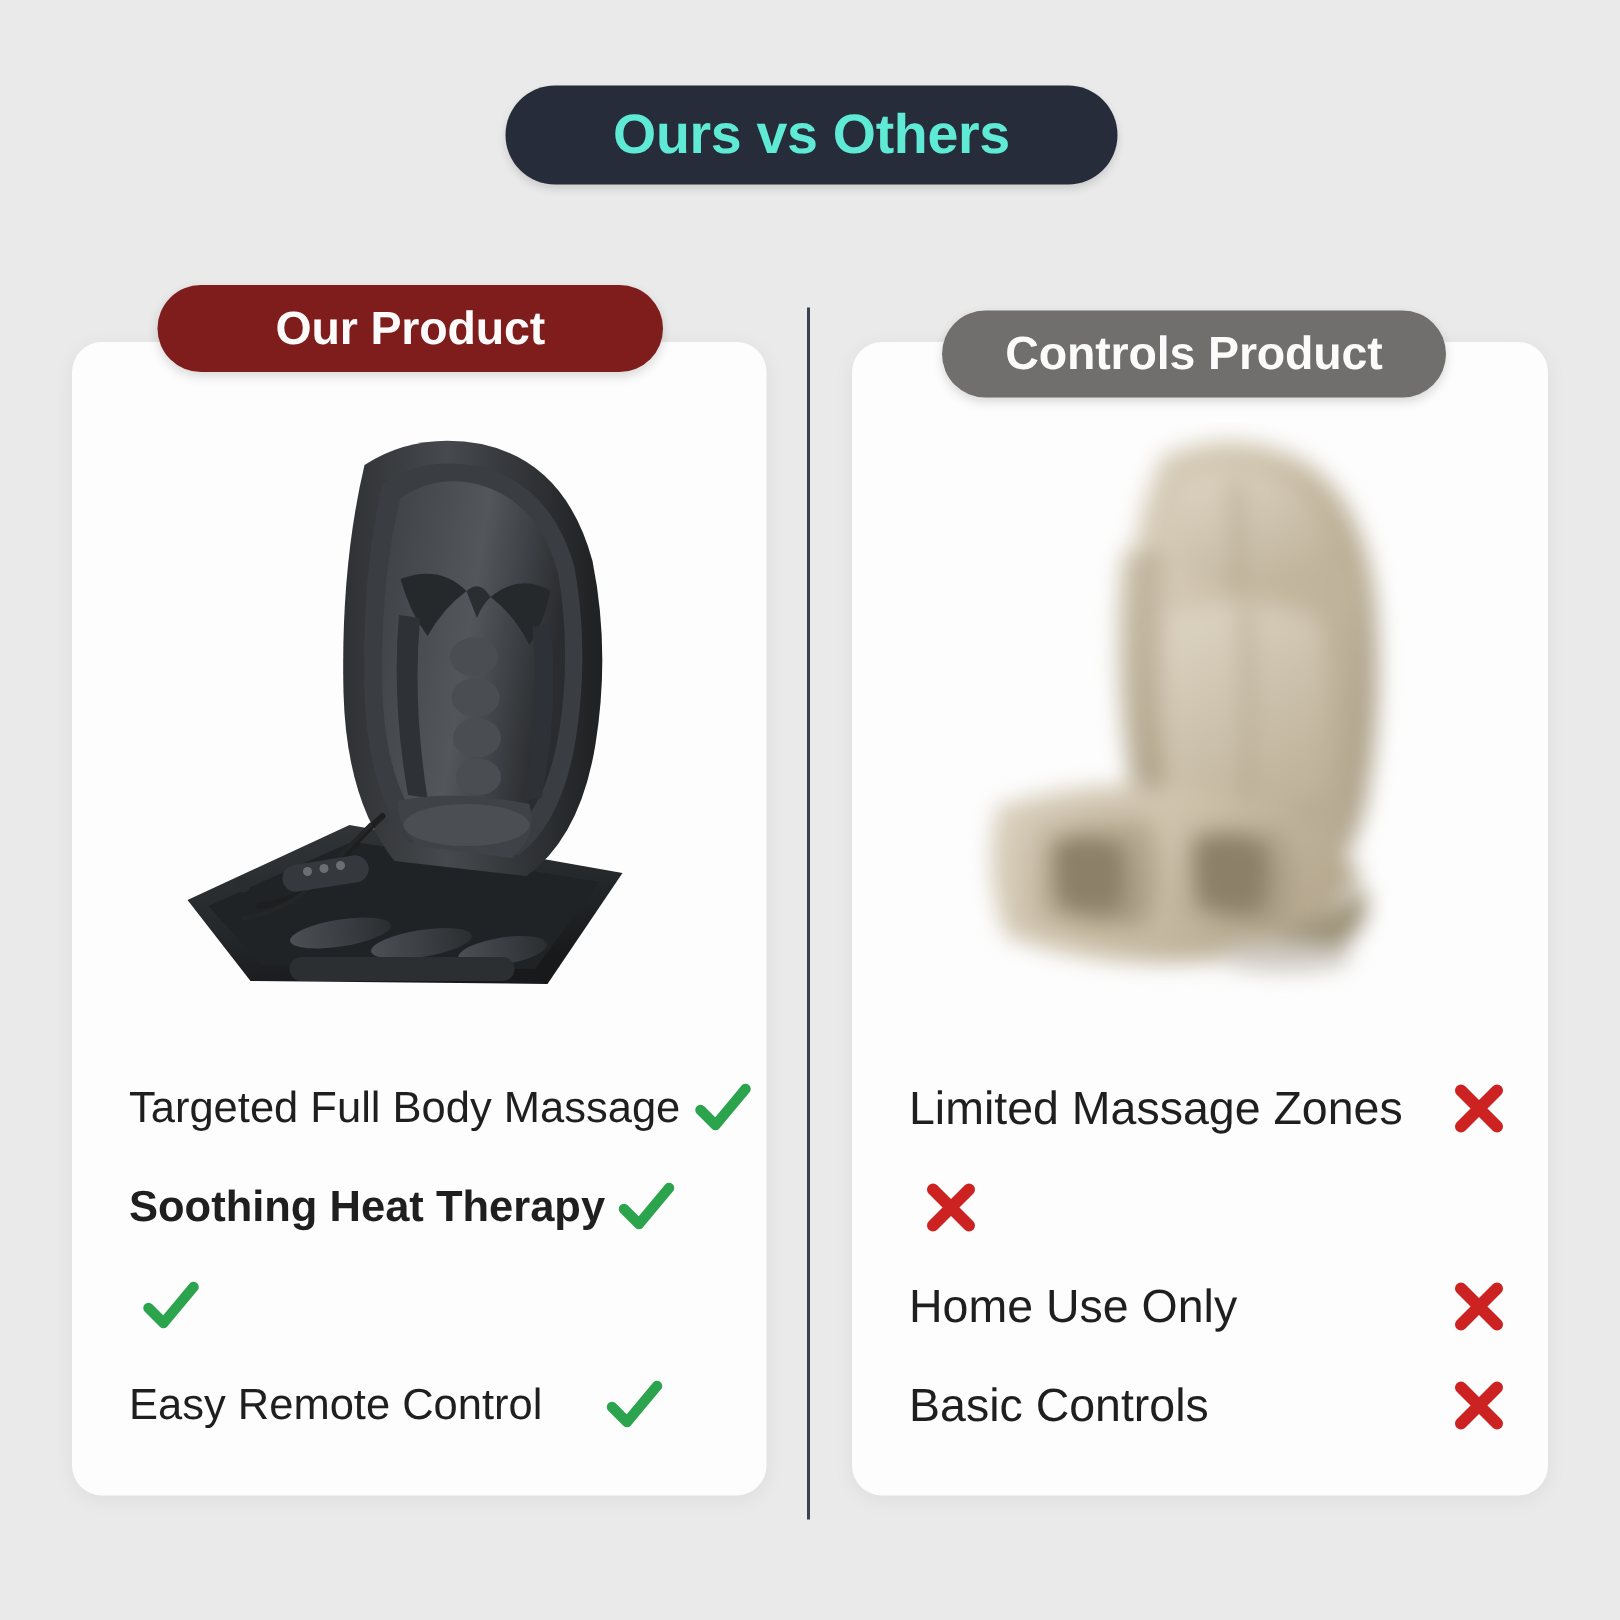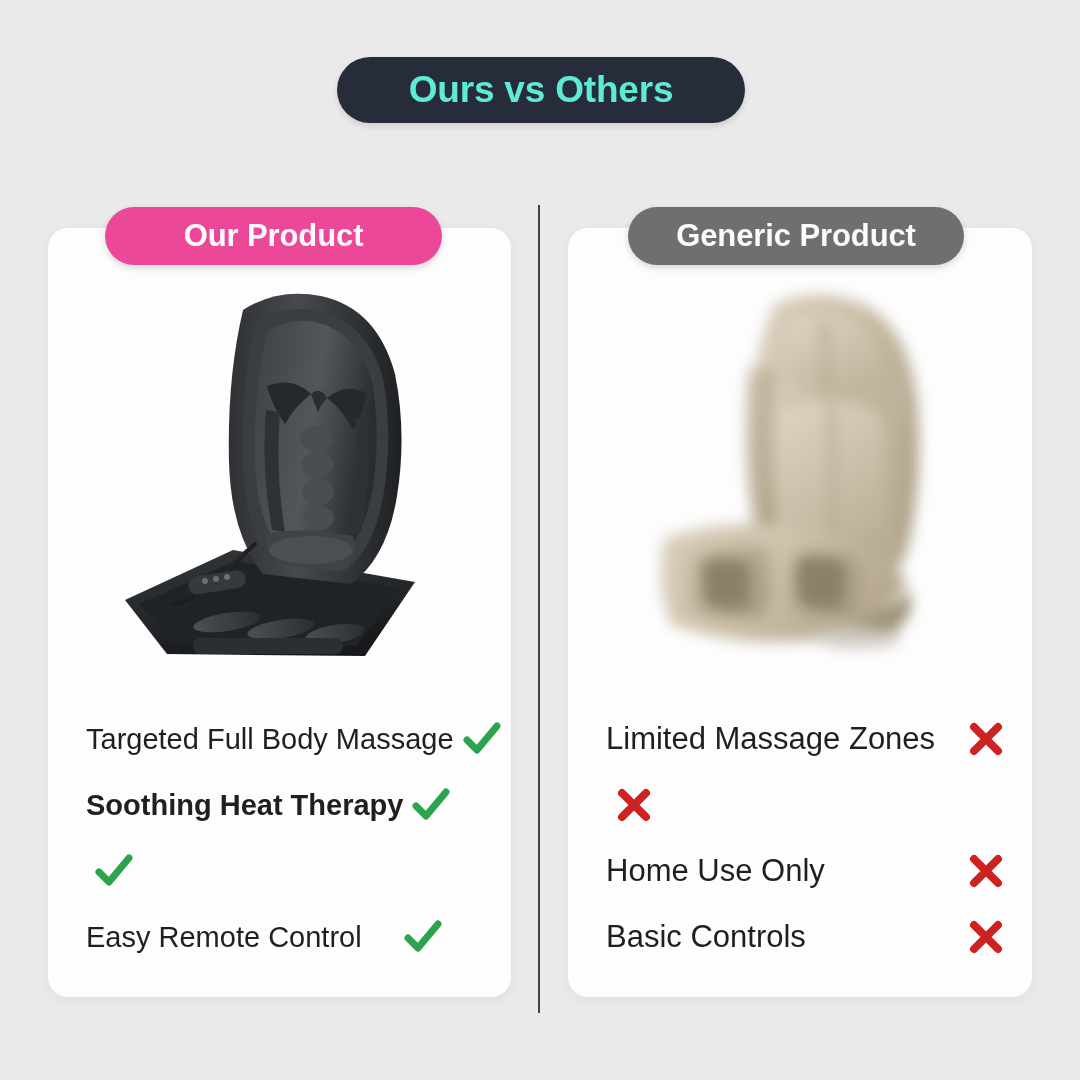--- a/index.html
+++ b/index.html
@@ -68,21 +68,21 @@
     justify-content: center;
     box-shadow: 0 3px 7px rgba(0,0,0,0.15);
     z-index: 5;
   }
   .badge .badge-text {
     color: #fbfbfb;
     font-size: 31px;
     font-weight: bold;
     letter-spacing: -0.1px;
   }
-  #badge-ours    { left: 105px; top: 207px; width: 337px; background: #ec4899; }
+  #badge-ours    { left: 105px; top: 190px; width: 337px; background: #7f1d1d; }
   #badge-generic { left: 628px; top: 207px; width: 336px; background: #706f6e; }
 
   
   .product-image-area {
     position: absolute;
     top: 282px;
     height: 390px;
     overflow: hidden;
   }
   #image-ours    { left: 48px;  width: 463px; }
@@ -133,21 +133,21 @@
 
 <div class="card" id="card-ours"></div>
 <div class="card" id="card-generic"></div>
 
 <div id="column-divider"></div>
 
 <div class="badge" id="badge-ours">
   <span class="badge-text">Our Product</span>
 </div>
 <div class="badge" id="badge-generic">
-  <span class="badge-text">Generic Product</span>
+  <span class="badge-text">Controls Product</span>
 </div>
 
 <div class="product-image-area" id="image-ours">
   <svg class="prod-svg" width="330" height="390" viewBox="0 0 330 390">
     <defs>
       <linearGradient id="gBack" x1="0" y1="0" x2="1" y2="0">
         <stop offset="0%" stop-color="#2f3134"></stop>
         <stop offset="40%" stop-color="#46494d"></stop>
         <stop offset="100%" stop-color="#1e2022"></stop>
       </linearGradient>

